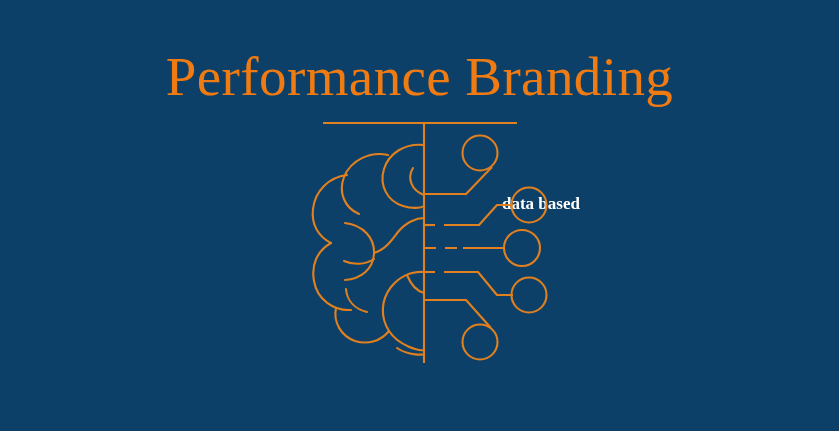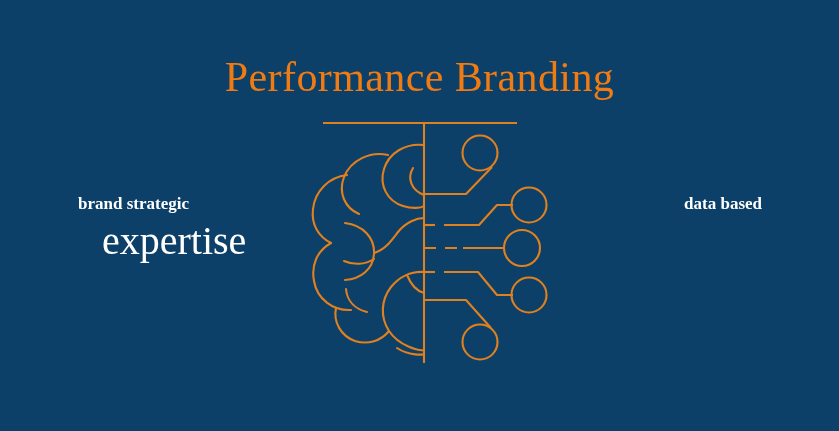--- a/index.html
+++ b/index.html
@@ -20,40 +20,39 @@
     background: #0D4068;
     overflow: hidden;
   }
   #title {
     position: absolute;
     left: 0;
     top: 50px;
     width: 839px;
     text-align: center;
     font-family: "Liberation Serif", "DejaVu Serif", serif;
-    font-size: 42px;
+    font-size: 55px;
     line-height: 54px;
     letter-spacing: 0.4px;
     color: #F07B12;
     white-space: nowrap;
   }
   .side-block {
     position: absolute;
     top: 193px;
     width: 260px;
     color: #FFFFFF;
   }
   #left-block {
     left: 25px;
     text-align: left;
     padding-left: 53px;
   }
   #right-block {
     right: 25px;
-    text-align: right;
     padding-right: 52px;
   }
   .kicker {
     font-family: "Liberation Serif", "DejaVu Serif", serif;
     font-size: 17px;
     line-height: 22px;
     font-weight: bold;
     color: #FFFFFF;
     white-space: nowrap;
   }
@@ -83,24 +82,20 @@
     height: 270px;
   }
 </style>
 </head>
 <body>
 
 <div id="slide">
 
   <div id="title">Performance Branding</div>
 
-  <div class="side-block" id="left-block">
-    <div class="kicker">brand strategic</div>
-    <div class="headline">expertise</div>
-  </div>
 
   <div class="side-block" id="right-block">
     <div class="kicker">data based</div>
   </div>
 
   <div id="brain-art">
     <svg viewBox="0 0 270 270" xmlns="http://www.w3.org/2000/svg" fill="none" stroke="#E0801E" stroke-width="2.1" stroke-linecap="round" stroke-linejoin="round">
 
       <g stroke-linecap="butt">
         <line x1="38" y1="18" x2="232" y2="18"></line>

